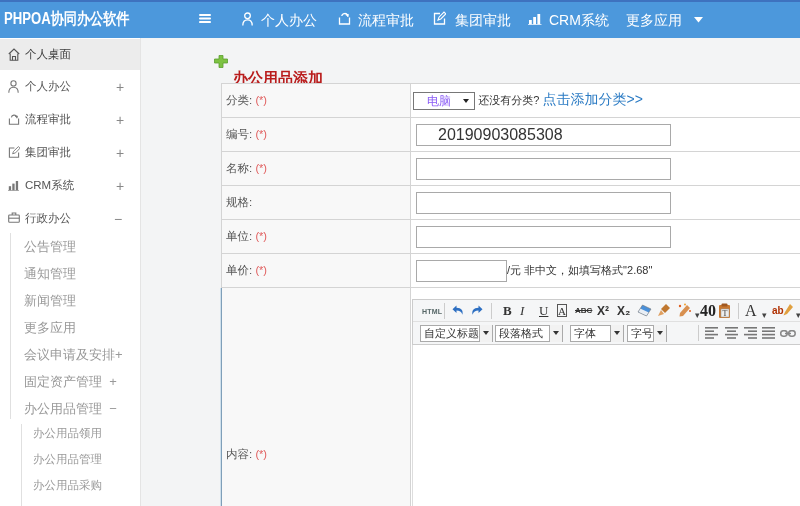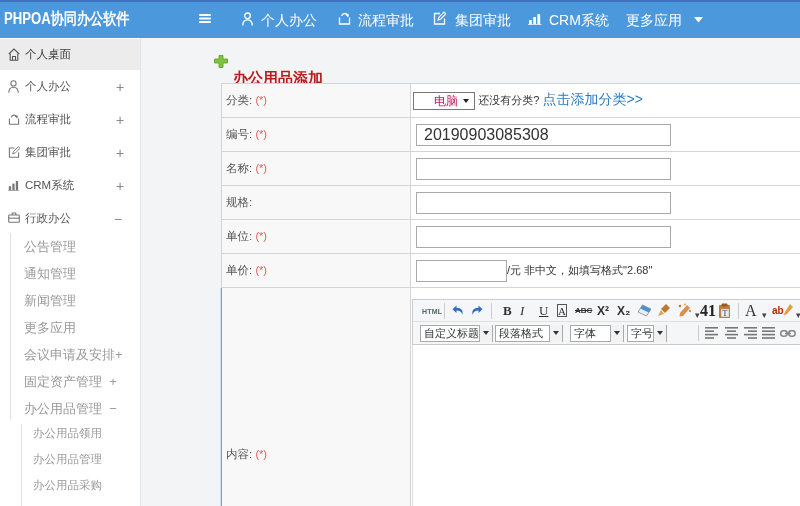--- a/index.html
+++ b/index.html
@@ -29,22 +29,22 @@
 #title { position:absolute; left:233px; top:69px; font-size:15px; font-weight:bold; color:#b91c1c; }
 #plusico { position:absolute; left:214px; top:55px; }
 
 
 #ftable { position:absolute; left:221px; top:83px; width:680px; border:1px solid #d4d4d4; border-collapse:collapse; }
 #ftable td { border:1px solid #d4d4d4; font-size:11.5px; color:#555; }
 #ftable td.lbl { width:189px; background:#f8f8f8; padding-left:4px; }
 #ftable td.val { background:#fff; padding-left:5px; }
 #ftable tr { height:34px; }
 .req { color:#e05c5c; font-size:11px; }
-.inp { display:inline-block; height:22px; width:255px; border:1px solid #a9a9a9; background:#fff; font-size:16px; color:#333; line-height:20px; padding-left:7px; vertical-align:middle; }
-.sel { display:inline-block; position:relative; height:18px; width:62px; border:1px solid #777; background:#fff; font-size:12px; color:#be185d; line-height:16px; padding-left:20px; vertical-align:middle; }
+.inp { display:inline-block; height:22px; width:255px; border:1px solid #a9a9a9; background:#fff; font-size:16px; color:#333; line-height:20px; padding-left:21px; vertical-align:middle; }
+.sel { display:inline-block; position:relative; height:18px; width:62px; border:1px solid #777; background:#fff; font-size:12px; color:#8b5cf6; line-height:16px; padding-left:13px; vertical-align:middle; }
 .sel .ar { position:absolute; right:5px; top:6px; width:0; height:0; border-left:3.5px solid transparent; border-right:3.5px solid transparent; border-top:4.5px solid #222; }
 a.lnk { color:#2b7bc4; text-decoration:none; }
 #contcell { position:relative; }
 #blueline { position:absolute; left:220px; top:288px; width:2px; height:218px; background:#7f9fb9; border-left:1px solid #cfe0ec; }
 
 
 #editor { position:absolute; left:412px; top:299px; width:500px; }
 #toolbar { border:1px solid #ccc; background:#f5f6f7; }
 .trow { position:relative; height:22px; }
 .trow1 { border-bottom:1px solid #e0e0e0; }
@@ -260,21 +260,21 @@
           <path d="M9 1 l4 4 -5 5 -4 -4 z" fill="#c07830"></path>
           <path d="M4 7 L1 13 l6 -2 z" fill="#e0a060"></path>
         </svg>
       <svg class="alic" style="left:264px;top:3px" width="16" height="15" viewBox="0 0 16 15">
           <path d="M10 2 l3 3 -7 8 -3.5 0.5 L3 10 z" fill="#d89050"></path>
           <circle cx="3" cy="3" r="1.2" fill="#e06020"></circle>
           <circle cx="8" cy="1.5" r="1" fill="#f0a030"></circle>
           <circle cx="13" cy="8" r="1" fill="#e06020"></circle>
         </svg>
       <span class="ticon" style="left:282px;top:4px;font-size:9px;color:#444">▾</span>
-      <span class="ticon" style="left:287px;font-family:'Liberation Serif',serif;font-weight:bold;font-size:16px;color:#222">41</span>
+      <span class="ticon" style="left:287px;font-family:'Liberation Serif',serif;font-weight:bold;font-size:16px;color:#222">40</span>
       <svg class="alic" style="left:305px;top:3px" width="13" height="16" viewBox="0 0 13 16">
           <rect x="1" y="2" width="11" height="13" rx="1" fill="#c87830"></rect>
           <rect x="3.5" y="0.5" width="6" height="3" rx="1" fill="#a05820"></rect>
           <rect x="3" y="6" width="8" height="8" fill="#eee" stroke="#999" stroke-width="0.5"></rect>
           <text x="7" y="13" font-size="8" text-anchor="middle" fill="#333" font-family="serif">T</text>
         </svg>
       <span class="tdiv" style="left:325px"></span>
       <span class="ticon" style="left:332px;font-family:'Liberation Serif',serif;font-size:16px">A</span>
       <span class="ticon" style="left:349px;top:4px;font-size:9px;color:#444">▾</span>
       <span class="ticon" style="left:359px;font-size:10px;font-weight:bold;color:#b03000">ab</span>

